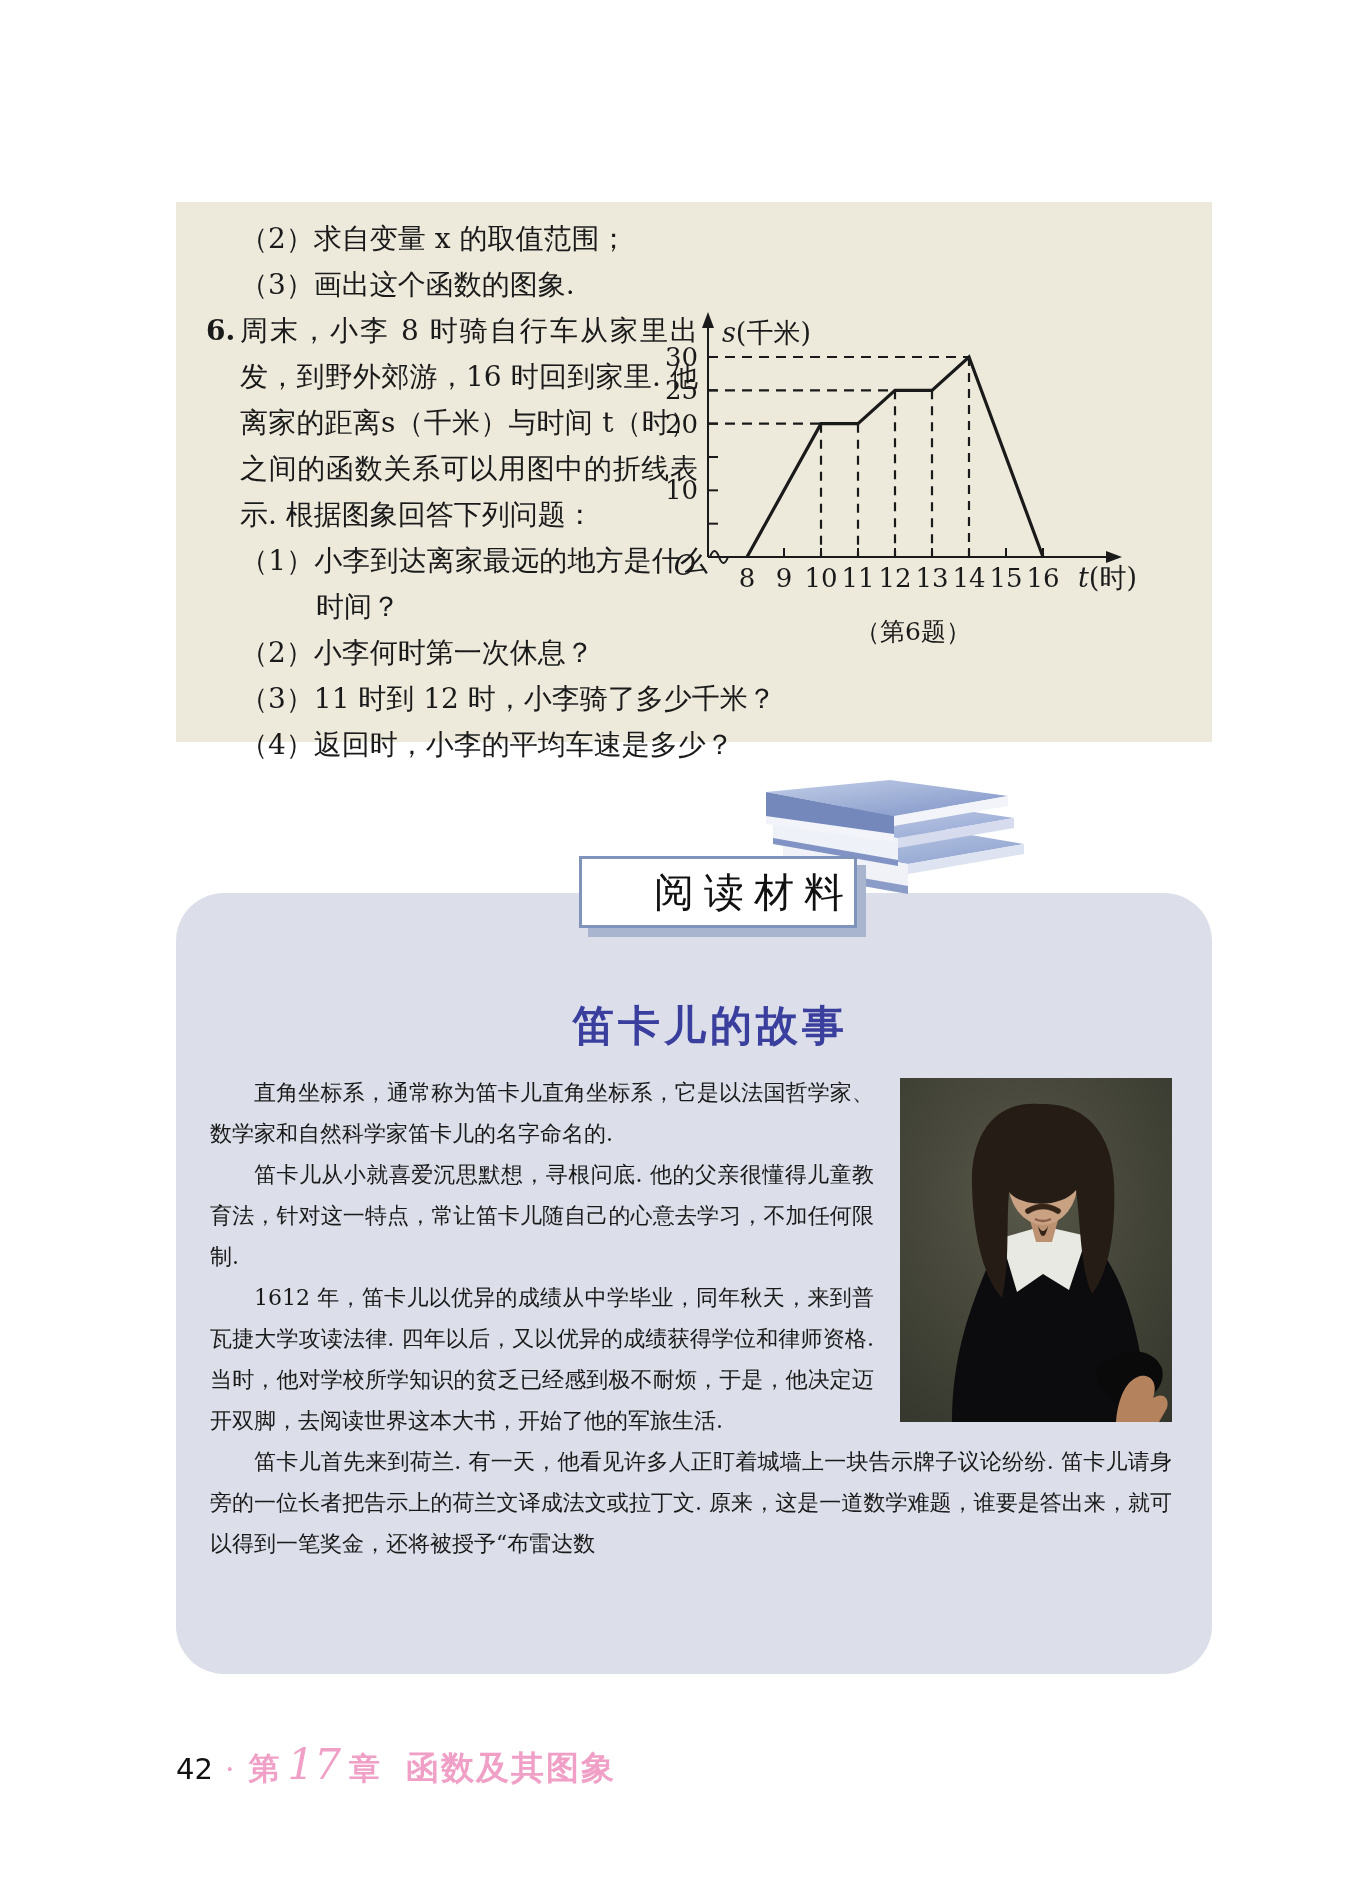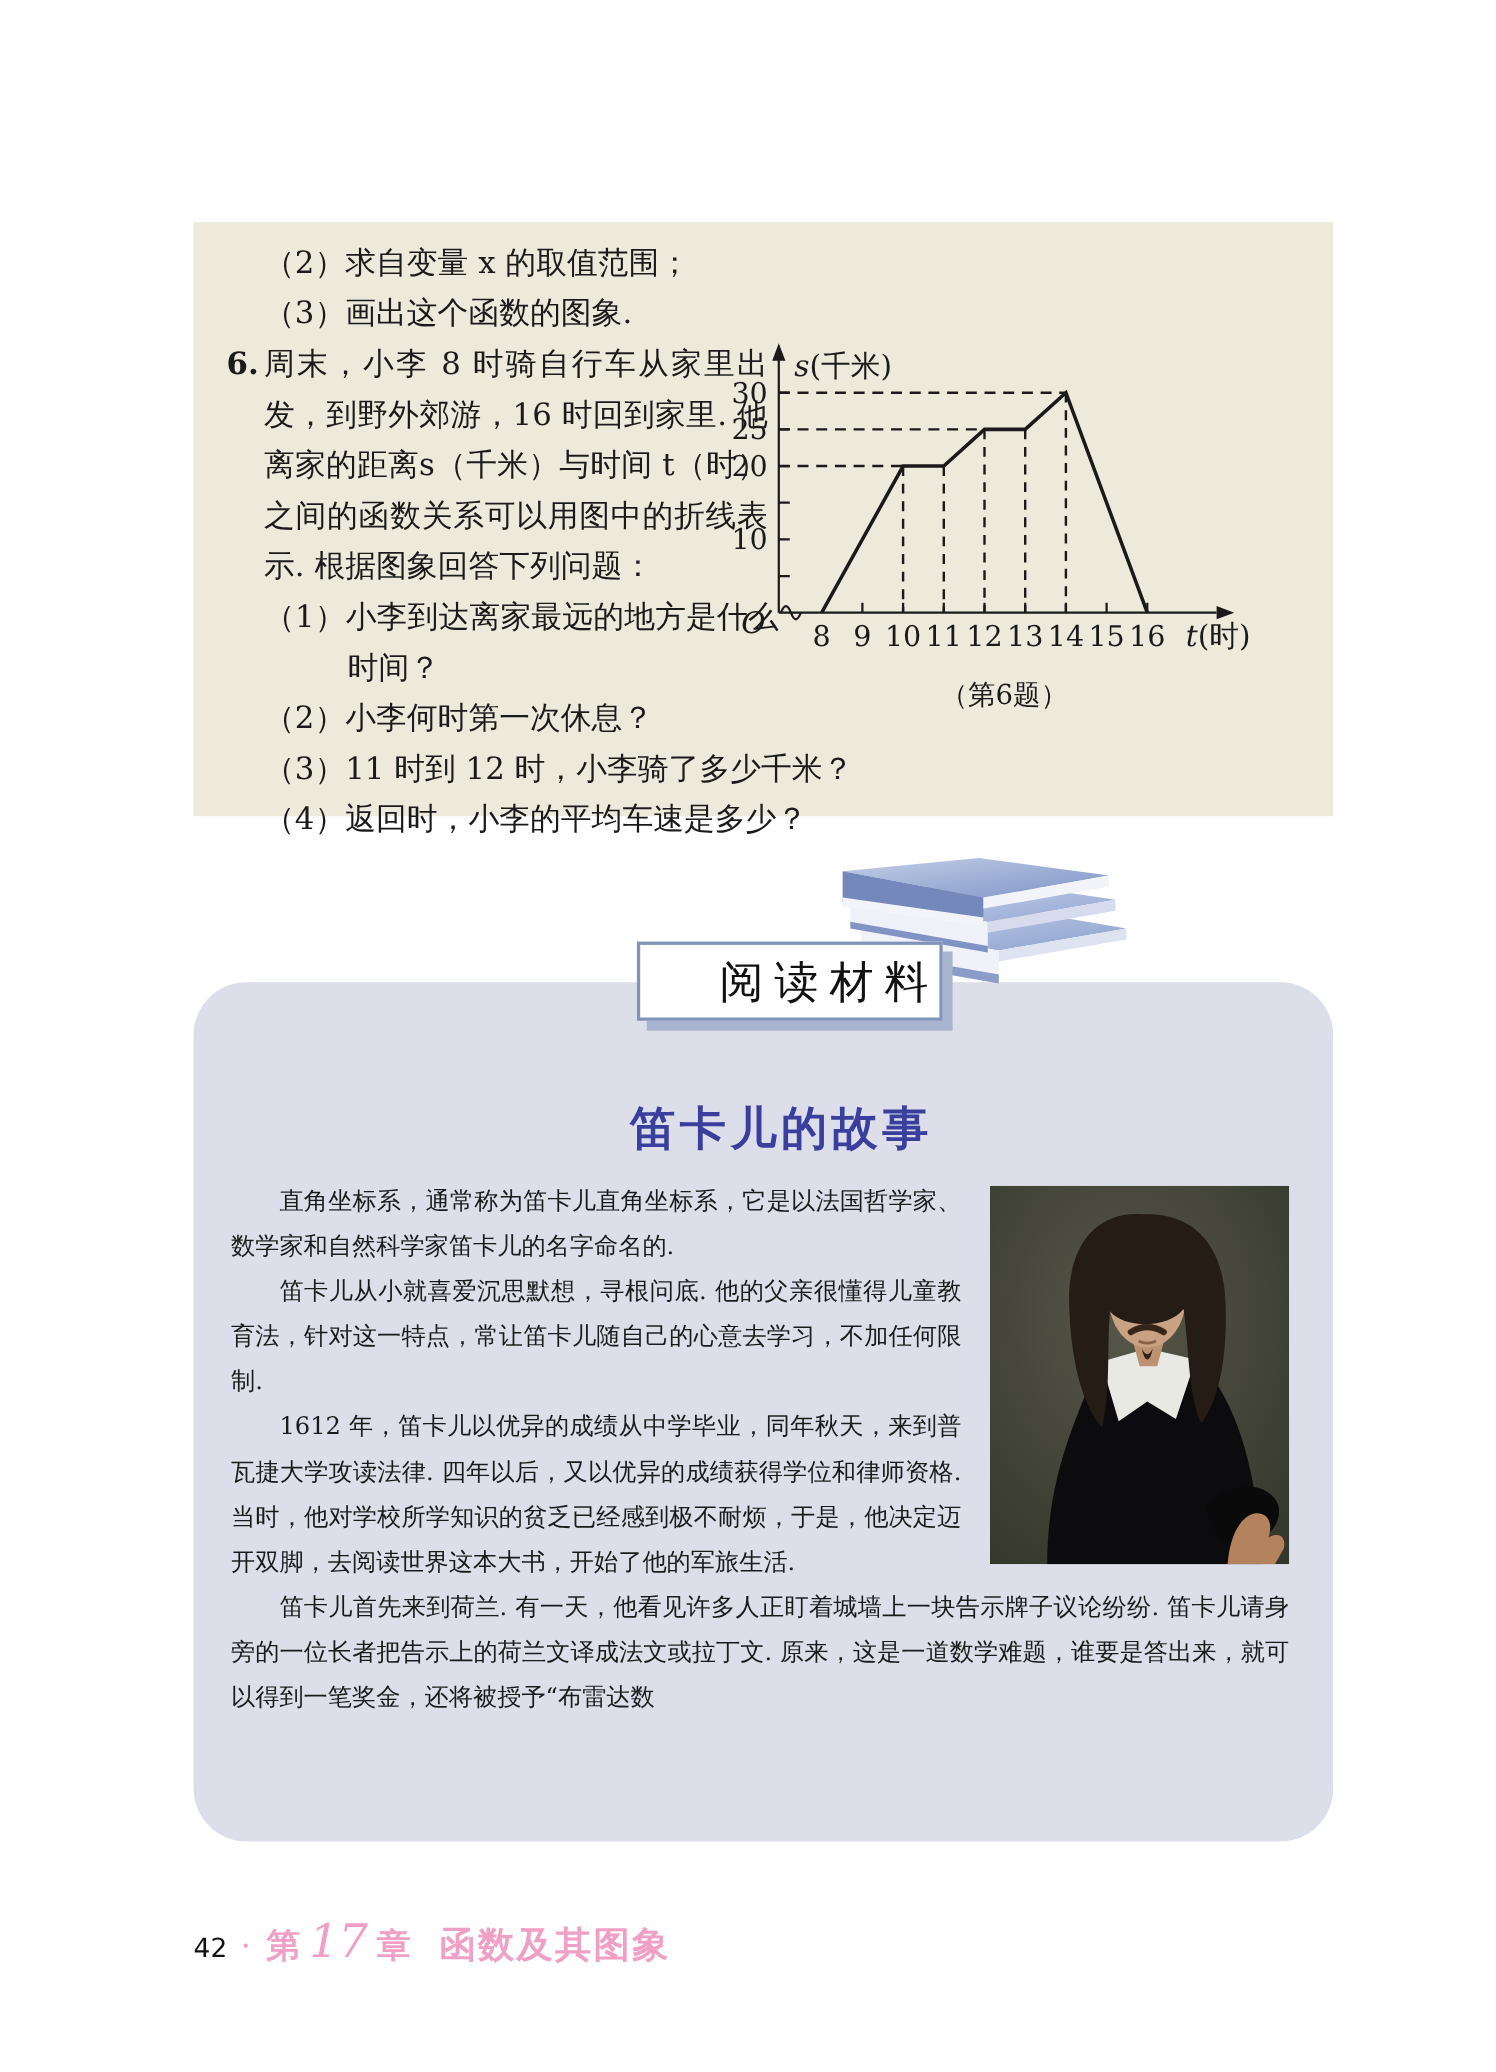--- a/index.html
+++ b/index.html
@@ -34,21 +34,21 @@
   .r-title{position:absolute;left:176px;top:982px;width:1036px;margin:16px;text-align:center;
            font-family:"DejaVu Sans", sans-serif;font-weight:bold;font-size:42px;
            color:#3a3f9e;letter-spacing:4px;z-index:2;}
   .r-body{position:absolute;left:210px;top:1072px;width:962px;z-index:2;
           font-size:22px;line-height:41px;text-align:justify;}
   .r-body p{margin:0;text-indent:2em;}
   .portrait{float:right;width:272px;height:344px;margin:6px 0 12px 26px;}
 
   
   .footer{position:absolute;left:176px;top:1740px;display:flex;align-items:baseline;z-index:2;}
-  .pg-num{font-family:"DejaVu Sans", sans-serif;font-size:24px;color:#111;}
+  .pg-num{font-family:"DejaVu Sans", sans-serif;font-size:29px;color:#111;}
   .pg-dot{color:#f0a0c6;font-size:30px;margin:0 14px 0 12px;}
   .chap-pre,.chap-suf{color:#f0a0c6;font-weight:bold;font-size:31px;}
   .chap-num{color:#f0a0c6;font-style:italic;font-size:42px;margin:0 8px;
             font-family:"DejaVu Serif", serif;}
   .chap-title{color:#f0a0c6;font-weight:bold;font-size:33px;margin-left:26px;letter-spacing:2px;}
 </style>
 </head>
 <body>
 
 <div class="page">

